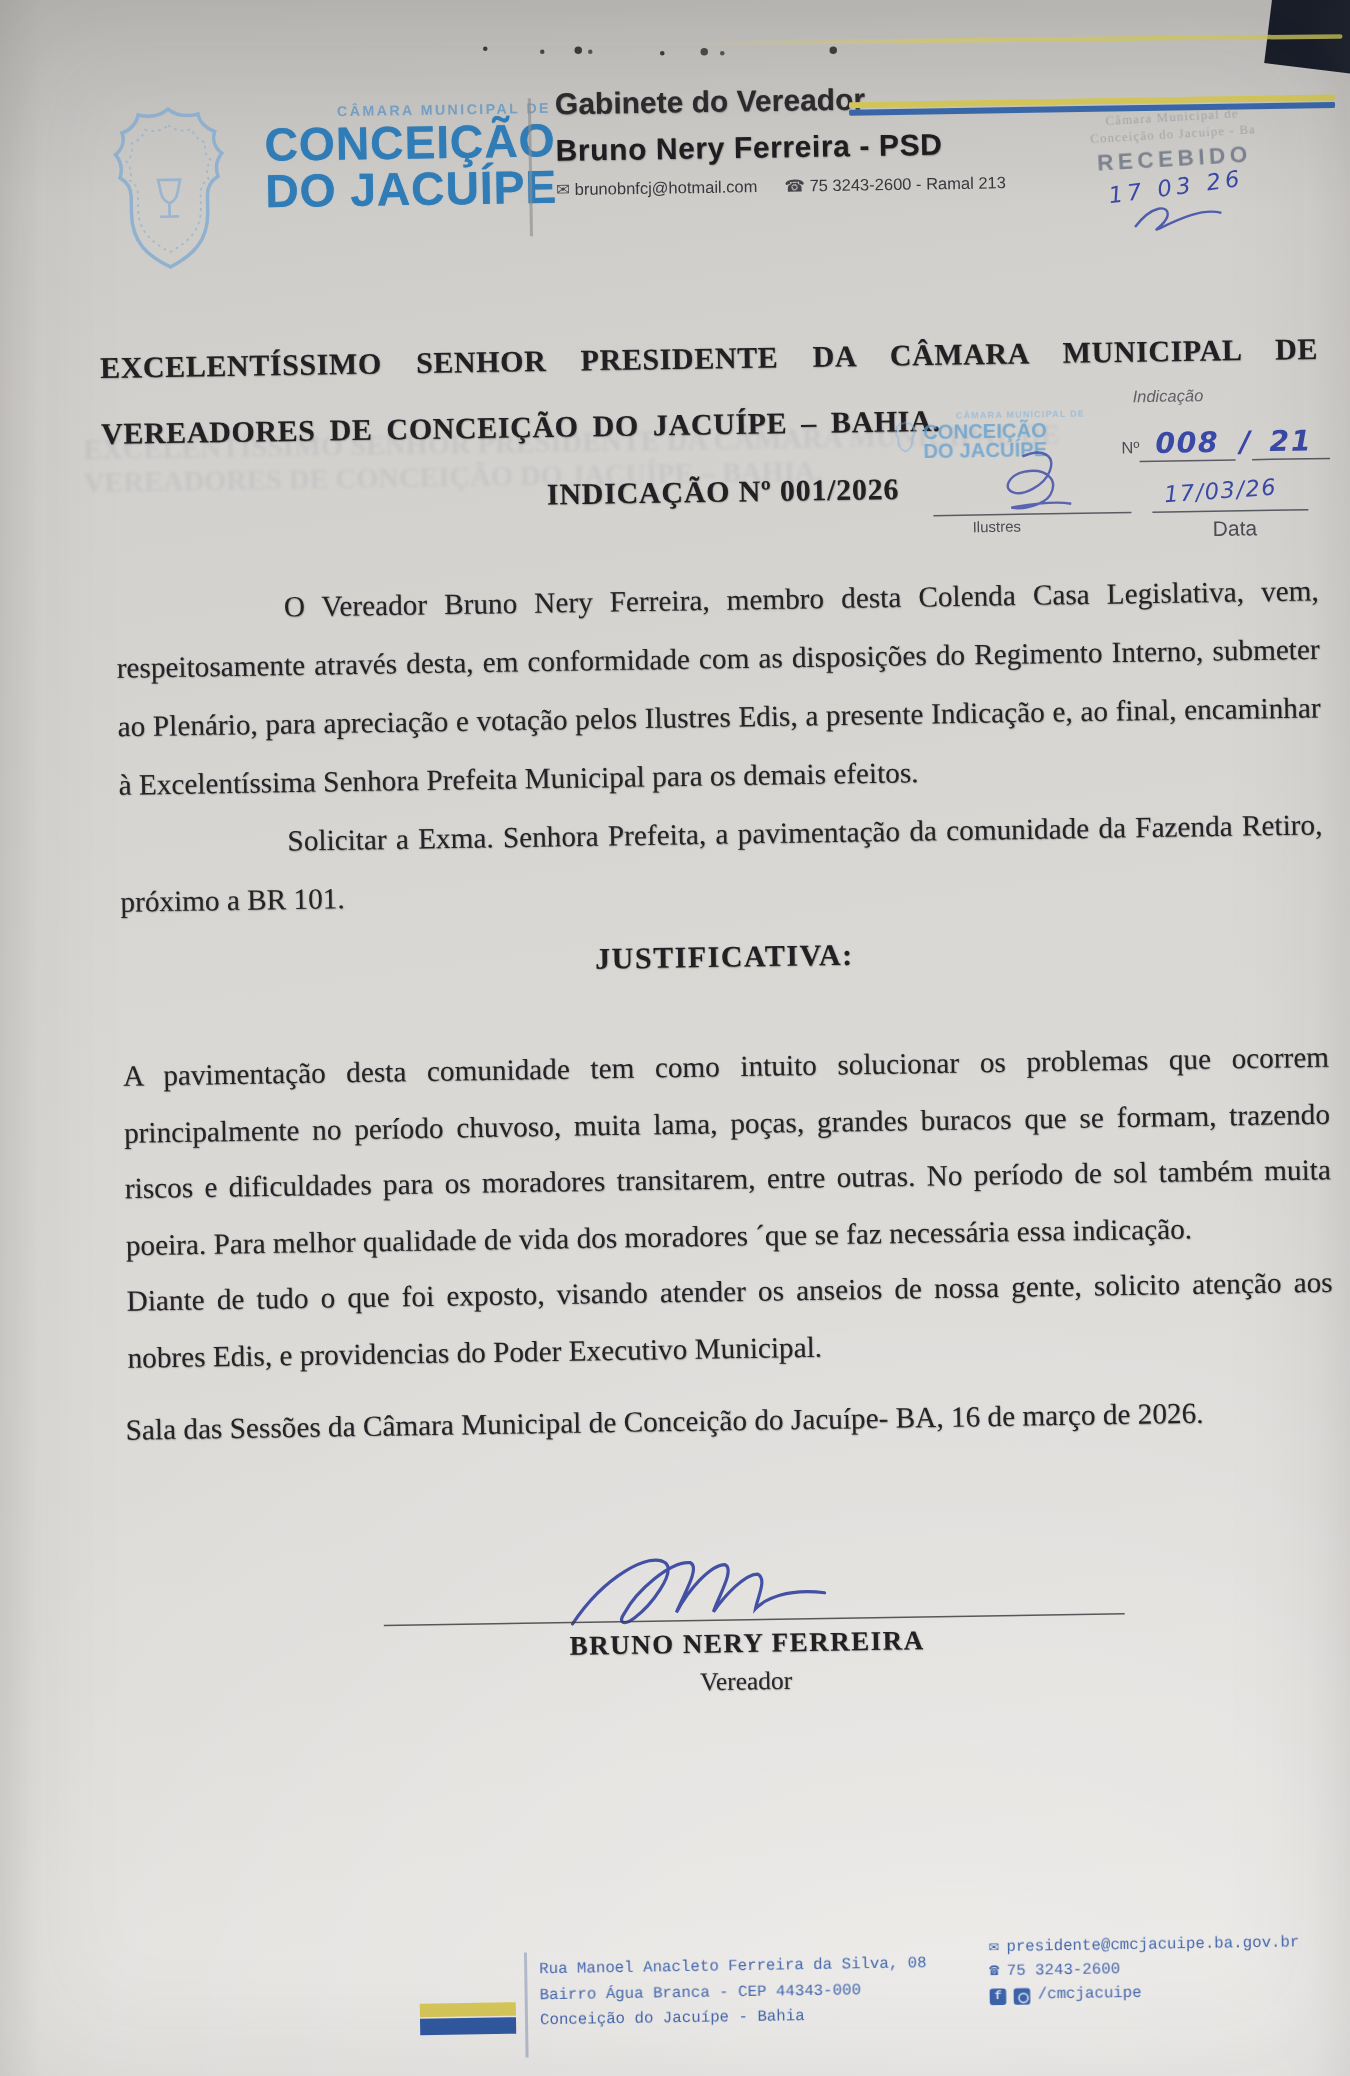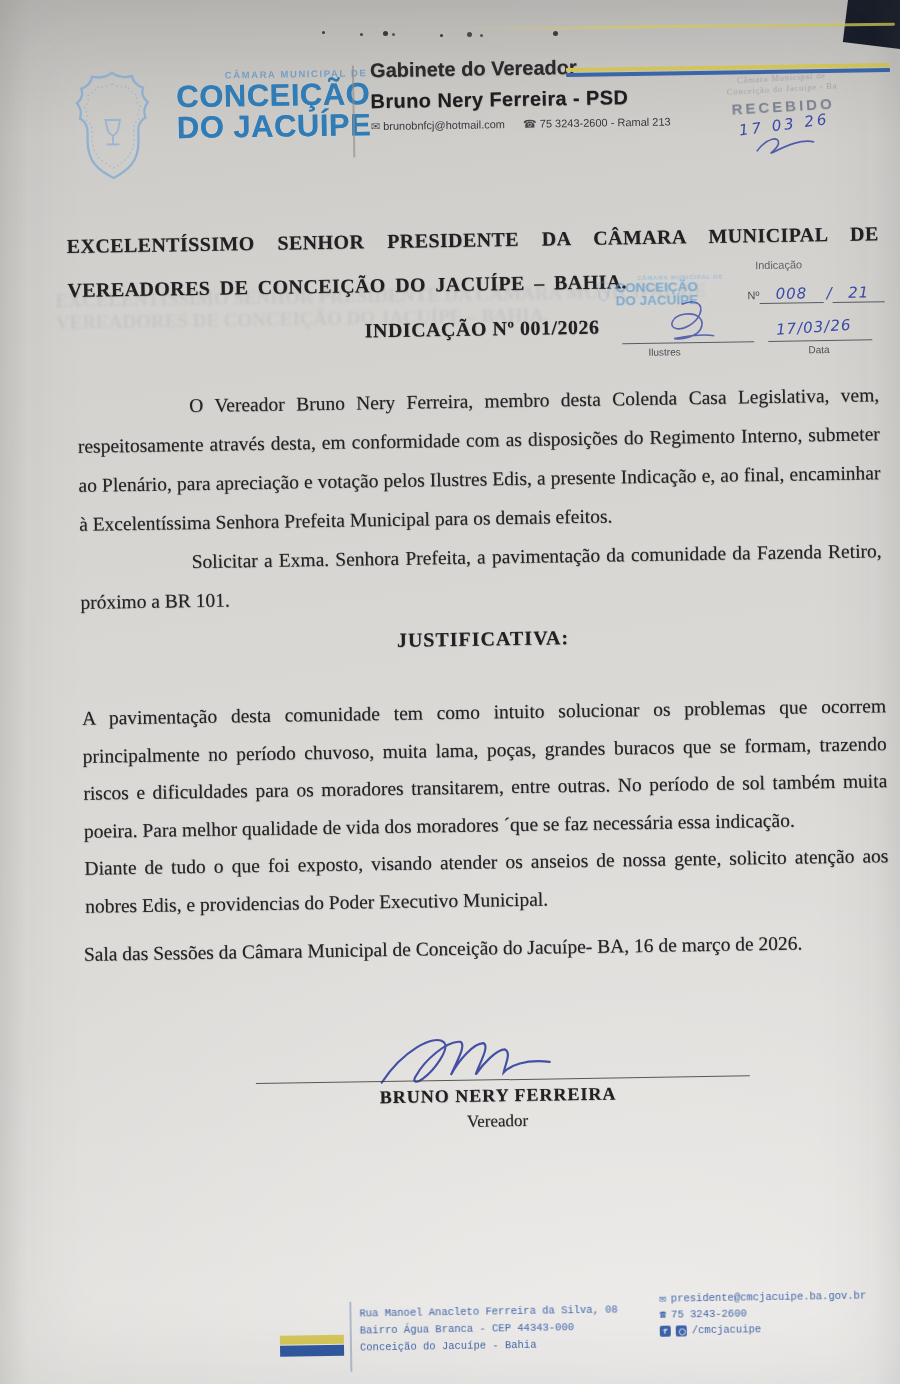--- a/index.html
+++ b/index.html
@@ -46,30 +46,30 @@
   
   .addressee{position:absolute;top:218px;left:72px;width:812px;font-size:20px;font-weight:bold;
     text-align:justify;line-height:44px;letter-spacing:.4px;word-spacing:4px;color:#232023;}
   .ghost{position:absolute;top:284px;left:60px;width:700px;font-size:19px;font-weight:bold;opacity:.07;filter:blur(1px);color:#1b3a63;}
   
   .proto{position:absolute;top:264px;left:612px;width:276px;font-family:"Liberation Sans",sans-serif;}
   .proto-logo{position:absolute;left:8px;top:14px;width:130px;opacity:.75;filter:blur(.25px);}
   .proto-logo .mini-small{font-size:6px;font-weight:bold;color:#8db7da;letter-spacing:.8px;text-align:center;}
   .proto-logo .mini-big{font-size:13.5px;font-weight:bold;color:#5f9ecf;line-height:13px;}
   .mini-crest{position:absolute;left:-22px;top:4px;width:20px;height:24px;opacity:.8;}
-  .proto-label{position:absolute;left:148px;top:0;font-size:11px;color:#4c4c54;opacity:.85;}
+  .proto-label{position:absolute;left:148px;top:0;font-size:11px;color:#4c4c54;opacity:.85;font-style:italic;}
   .proto-num{position:absolute;left:140px;top:26px;font-size:11px;color:#4c4c54;white-space:nowrap;}
   .u{display:inline-block;border-bottom:1.3px solid #5a5a62;text-align:center;}
-  .proto-num .hand{font-size:15px;letter-spacing:1px;}
+  .proto-num .hand{font-size:19px;letter-spacing:1px;font-weight:bold;}
   .proto-sig-line{position:absolute;left:14px;top:82px;width:132px;border-bottom:1.5px solid #5a5a62;}
   .proto-sig-svg{position:absolute;left:44px;top:36px;width:80px;height:50px;}
   .proto-servidor{position:absolute;left:40px;top:86px;font-size:10px;color:#4c4c54;}
   .proto-date{position:absolute;left:168px;top:60px;font-size:15px;transform:rotate(-3deg);letter-spacing:1px;}
   .proto-date-line{position:absolute;left:160px;top:82px;width:104px;border-bottom:1.5px solid #5a5a62;}
-  .proto-data{position:absolute;left:200px;top:86px;font-size:10px;color:#4c4c54;}
+  .proto-data{position:absolute;left:200px;top:86px;font-size:14px;color:#4c4c54;}
   
   .doc-title{position:absolute;top:318px;left:0;right:0;padding-left:72px;text-align:center;font-size:20px;font-weight:bold;letter-spacing:.5px;color:#232023;}
   .bodyflow{position:absolute;top:382px;left:80px;width:802px;font-size:19.5px;line-height:39px;text-align:justify;color:#262326;}
   .bodyflow p{margin:0;text-indent:112px;}
   .justif-head{position:absolute;top:628px;left:0;right:0;padding-left:64px;text-align:center;font-size:20px;font-weight:bold;letter-spacing:1px;color:#232023;}
   .justif{position:absolute;top:694px;left:80px;width:804px;font-size:19.5px;line-height:37.5px;text-align:justify;color:#262326;}
   .justif p{margin:0;}
   .closing{position:absolute;top:938px;left:78px;width:800px;font-size:19.5px;color:#262326;}
   
   .sig-svg{position:absolute;top:1032px;left:358px;width:200px;height:66px;}

